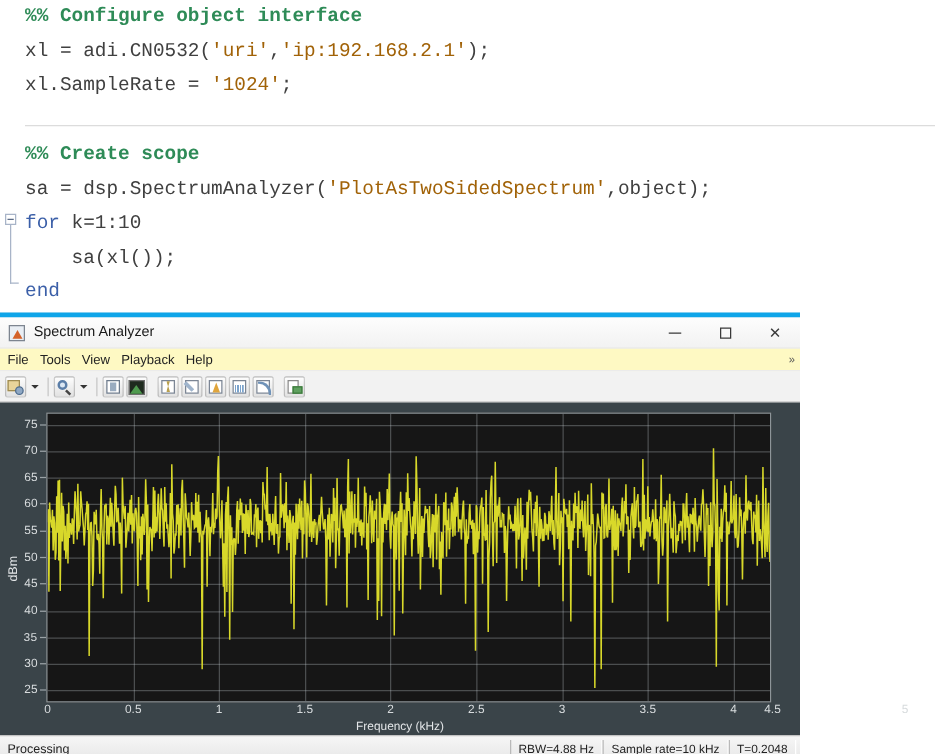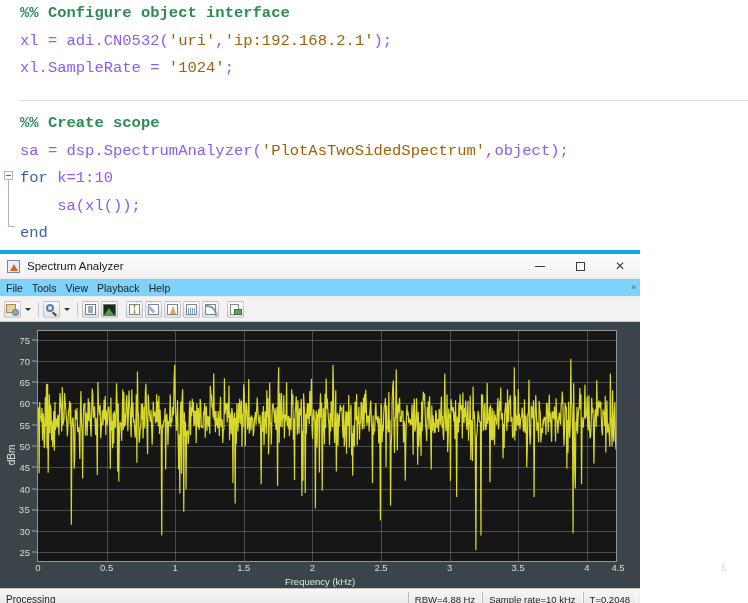--- a/index.html
+++ b/index.html
@@ -20,21 +20,21 @@
   .code-line{
     position:relative;
     white-space:pre;
     padding-left:20px;
     height:27.5px;
     color:#000000;
   }
   .tok-comment{color:#2e8b57;font-weight:bold;text-align:center;}
   .tok-str{color:#a16207;}
   .tok-kw{color:#3b5fa8;}
-  .tok-plain{color:#8b5cf6;}
+  .tok-plain{color:#404040;}
   .section-rule{
     position:absolute;left:20px;right:0;top:100px;height:1px;
     background:#dcdcdc;
   }
   
   .fold-box{
     position:absolute;left:4px;top:6px;width:9px;height:9px;
     border:1px solid #a8b4c8;background:#fff;box-sizing:border-box;
   }
   .fold-box:after{
@@ -75,21 +75,21 @@
   #winbtns{position:absolute;right:0;top:0;height:24px;display:flex;}
   .winbtn{
     width:40px;height:24px;display:flex;align-items:center;justify-content:center;
     font-size:12px;color:#3a3a3a;font-family:"DejaVu Sans",sans-serif;
   }
   .winbtn.min:after{content:"";display:block;width:10px;height:1px;background:#3a3a3a;}
   .winbtn.max:after{content:"";display:block;width:9px;height:9px;border:1px solid #3a3a3a;box-sizing:border-box;}
 
   
   #menubar{
-    position:relative;height:17px;background:#7dd3fc;
+    position:relative;height:17px;background:#fef9c3;
     display:flex;align-items:center;padding-left:6px;
     border-bottom:1px solid #ebebeb;
   }
   .menu-item{font-size:10.5px;color:#222;margin-right:9px;}
   #menu-overflow{
     position:absolute;right:4px;top:4px;font-size:9px;color:#555;
     line-height:9px;
   }
 
   

